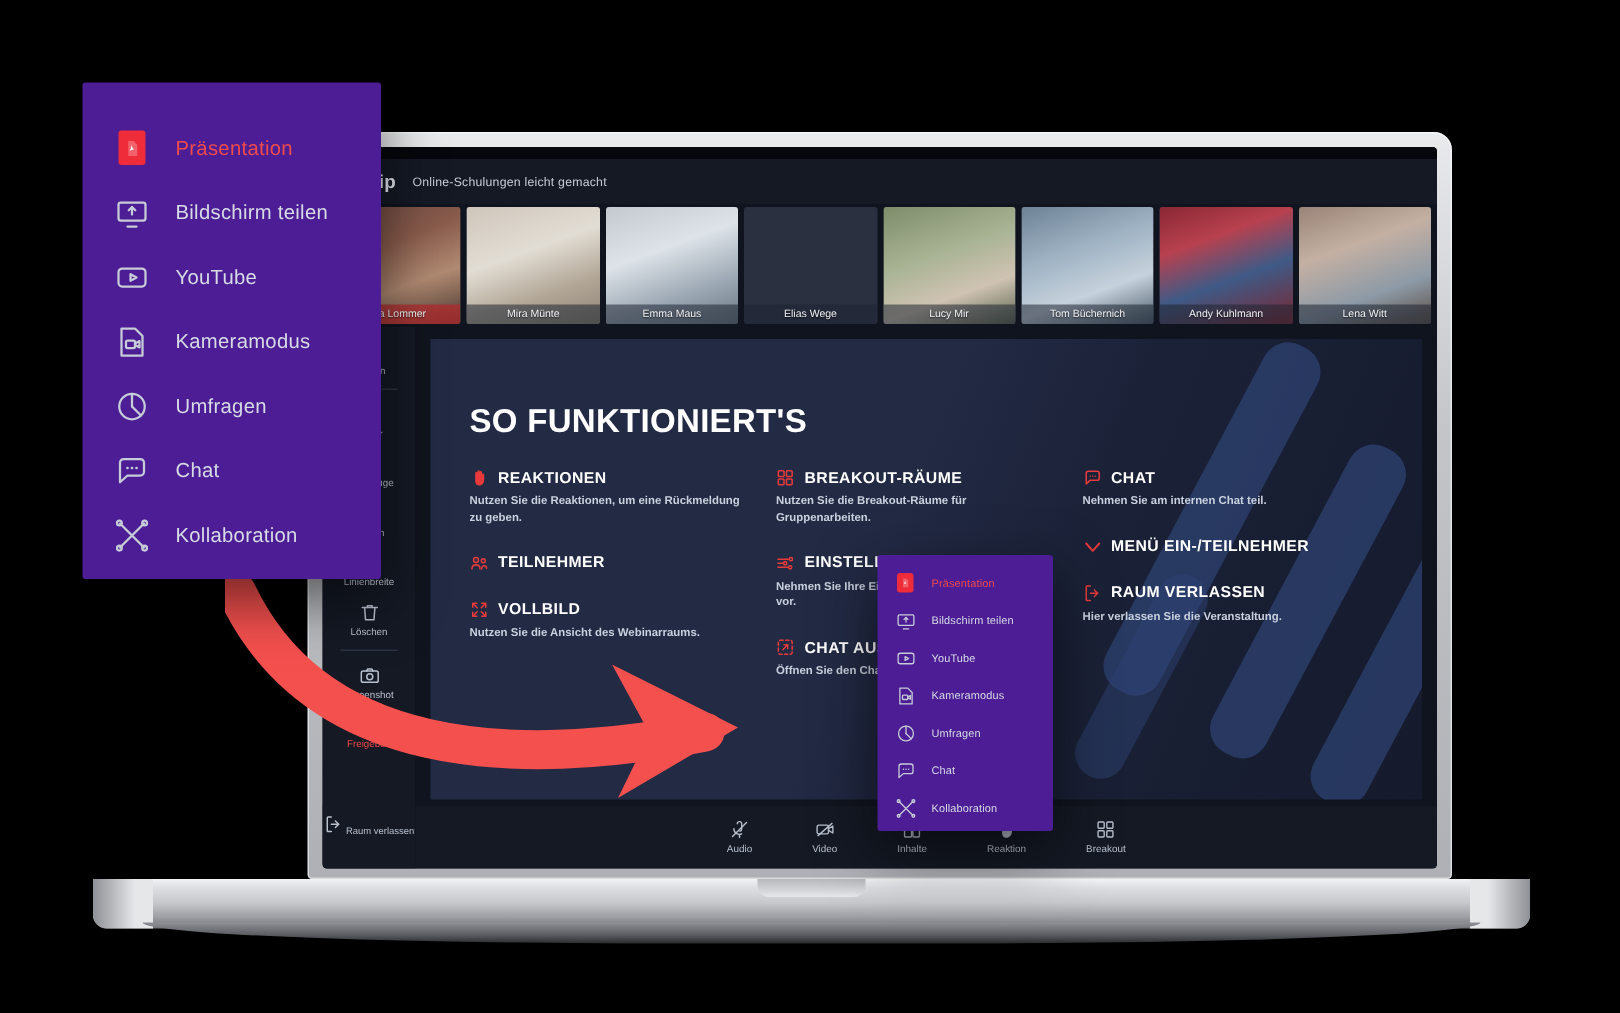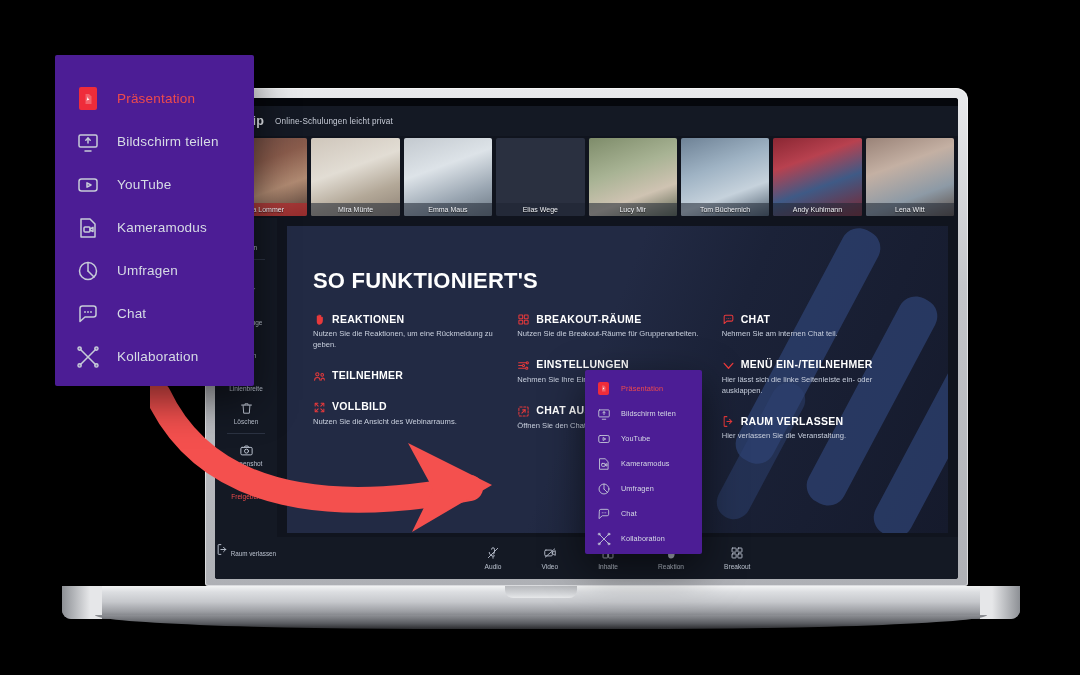--- a/index.html
+++ b/index.html
@@ -104,21 +104,21 @@
     letter-spacing:.1px;
   }
   .slide-sub .hl{color:#e8393b;}
 
   .cols{display:flex;margin-top:18px;gap:4px;}
   .col{width:33.33%;padding-right:14px;box-sizing:border-box;}
   .feat{margin-bottom:18px;}
   .feat-head{display:flex;align-items:center;gap:6px;}
   .feat-head .fic{width:13px;height:13px;flex:none;color:#e8393b;}
   .feat-head .ftitle{color:#ffffff;font-size:10.5px;font-weight:700;letter-spacing:.3px;white-space:nowrap;}
-  .feat-body{color:#c9d0de;font-size:7.6px;line-height:1.42;margin-top:4px;}
+  .feat-body{color:#c9d0de;font-size:7.6px;line-height:1.42;margin-top:4px;font-weight:bold;}
 
   
   .bottom-bar{
     position:absolute;left:62px;right:0;bottom:0;height:42px;background:#141924;
     display:flex;align-items:center;justify-content:center;gap:40px;
   }
   .bbtn{text-align:center;color:#b9c0cd;font-size:6.6px;}
   .bbtn .bic{display:block;height:14px;margin-bottom:3px;}
   .bottom-leave{
     position:absolute;left:0;bottom:0;width:62px;height:42px;background:#141924;
@@ -164,21 +164,21 @@
   <div class="laptop-edge-r"></div>
   <div class="laptop-notch"></div>
   <div class="laptop-base-shadow"></div>
 
   <div class="screen-inner">
 
     <div class="app-top"></div>
 
     <div class="app-header">
       <span class="brand">dudip</span>
-      <span class="tagline">Online-Schulungen leicht privat</span>
+      <span class="tagline">Online-Schulungen leicht gemacht</span>
     </div>
 
     <div class="video-strip" id="video-strip">
         <div class="vtile active">
           <div class="vbg" style="background:linear-gradient(160deg,#6d4a42 0%,#8a5c4c 35%,#b08a72 65%,#4a3730 100%)"></div>
           <div class="vname">Anja Lommer</div>
         </div>
         <div class="vtile">
           <div class="vbg" style="background:linear-gradient(160deg,#cfc6bb 0%,#e2ddd4 40%,#b3a898 70%,#8e8275 100%)"></div>
           <div class="vname">Mira Münte</div>
@@ -347,21 +347,20 @@
                   </div>
                   <div class="feat-body">Nehmen Sie am internen Chat teil.</div>
                 </div>
                 <div class="feat">
                   <div class="feat-head">
                     <span class="fic"><svg width="13" height="13" viewBox="0 0 24 24" fill="none" stroke="#e8393b" stroke-width="1.9" stroke-linecap="round" stroke-linejoin="round">
                         <path d="M4 8l8 9 8-9" stroke-width="2.4"></path>
                       </svg></span>
                     <span class="ftitle">MENÜ EIN-/TEILNEHMER</span>
                   </div>
-                  <div class="feat-body">Hier lässt sich die linke Seitenleiste ein- oder ausklappen.</div>
                 </div>
                 <div class="feat">
                   <div class="feat-head">
                     <span class="fic"><svg width="13" height="13" viewBox="0 0 24 24" fill="none" stroke="#e8393b" stroke-width="1.9" stroke-linecap="round" stroke-linejoin="round">
                         <path d="M9 3H5a1 1 0 0 0-1 1v16a1 1 0 0 0 1 1h4"></path>
                         <path d="M14 8l4 4-4 4"></path>
                         <path d="M18 12H9"></path>
                       </svg></span>
                     <span class="ftitle">RAUM VERLASSEN</span>
                   </div>

